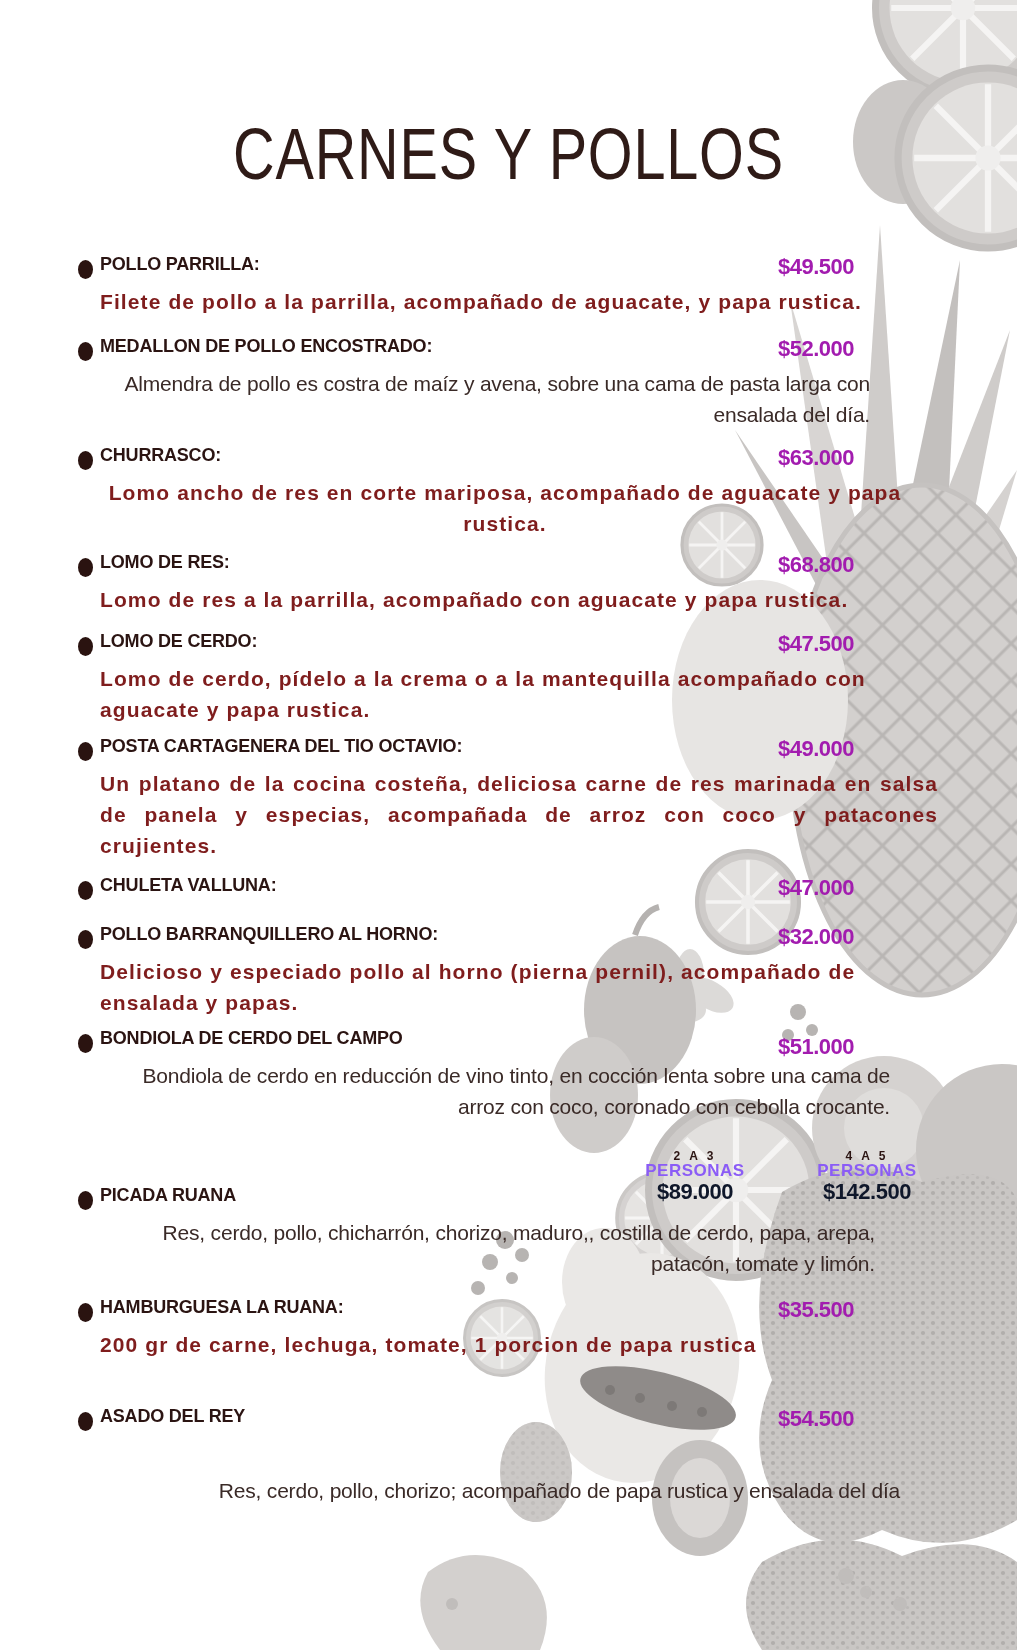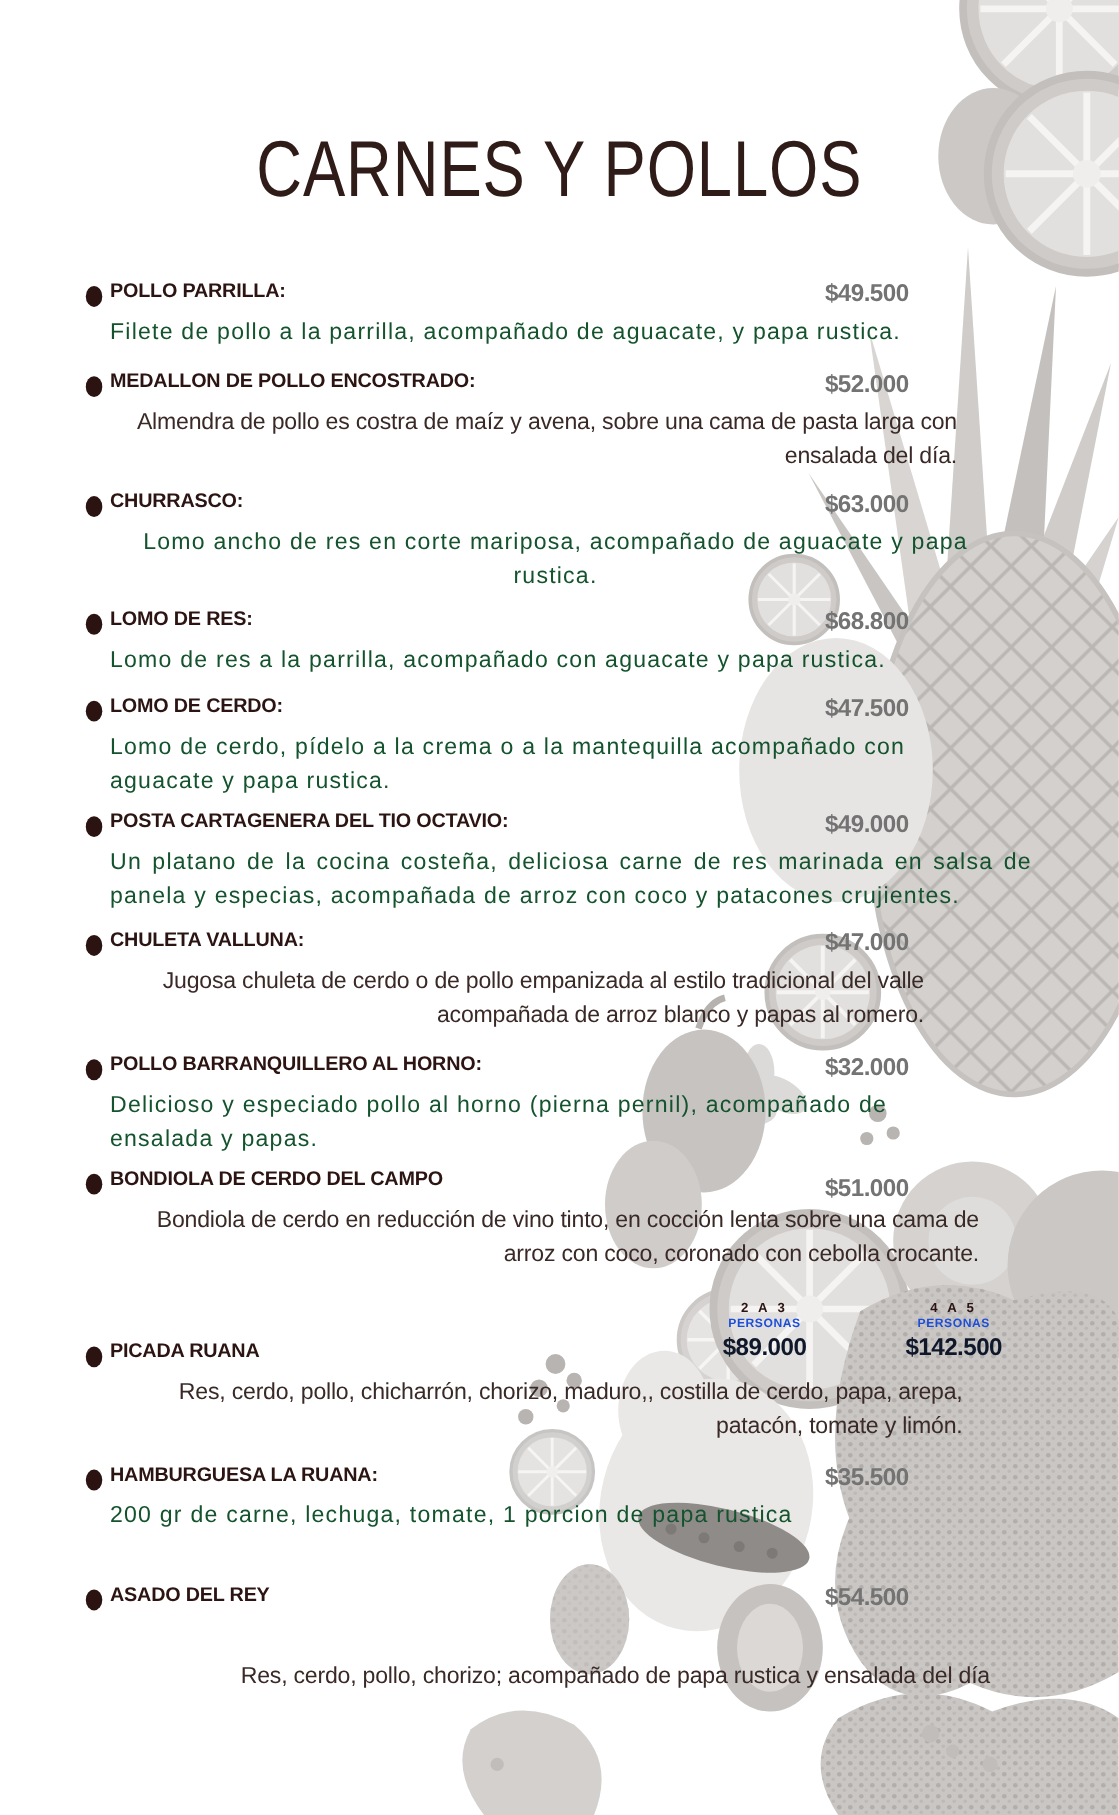--- a/index.html
+++ b/index.html
@@ -19,35 +19,35 @@
   }
   .menu{margin-left:78px;width:860px;margin-top:62px;position:relative;}
   .item{position:relative;}
   .row{position:relative;display:flex;align-items:baseline;height:30px;}
   .bullet{
     display:inline-block;width:15px;height:19px;border-radius:50%;
     background:#2a1310;margin-right:7px;align-self:center;flex:0 0 auto;
   }
   .name{font-size:18px;font-weight:bold;letter-spacing:-0.2px;color:#2b1412;white-space:nowrap;}
   .price{
-    position:absolute;right:112px;top:0;font-size:22px;font-weight:bold;
-    color:#737373;letter-spacing:-0.5px;margin-left:36px;
+    position:absolute;right:84px;top:0;font-size:22px;font-weight:bold;
+    color:#a21caf;letter-spacing:-0.5px;margin-left:36px;
   }
   .desc{
     margin:2px 0 0 22px;font-size:21px;line-height:31px;color:#3a2a27;
   }
-  .spaced{letter-spacing:1.1px;color:#14532d;}
+  .spaced{letter-spacing:1.1px;color:#7f1d1d;font-weight:bold;}
   .cond{letter-spacing:-0.2px;text-align:right;}
   .just{text-align:justify;}
   
   .pcol{position:absolute;width:150px;text-align:center;top:-36px;}
   .pcol1{left:542px;}
   .pcol2{left:714px;}
   .plabel1{font-size:12px;font-weight:bold;letter-spacing:3px;line-height:14px;color:#2b1412;}
-  .plabel2{font-size:11px;font-weight:bold;letter-spacing:0.5px;line-height:15px;color:#1d4ed8;}
+  .plabel2{font-size:17px;font-weight:bold;letter-spacing:0.5px;line-height:15px;color:#8b5cf6;}
   .pprice{font-size:22px;font-weight:bold;letter-spacing:-0.5px;line-height:28px;color:#0f172a;margin-top:0;}
 </style>
 </head>
 <body>
 
 <svg class="bg-collage" viewBox="0 0 1017 1650" xmlns="http://www.w3.org/2000/svg" aria-hidden="true">
   <defs>
     <g id="slice">
       <circle r="50" fill="#cecbc9"></circle>
       <circle r="42" fill="#e2e0de"></circle>
@@ -210,21 +210,20 @@
       </div>
       <p class="desc spaced just" style="max-width:838px;">Un platano de la cocina costeña, deliciosa carne de res marinada en salsa de panela y especias, acompañada de arroz con coco y patacones crujientes.</p>
     </div>
 
     <div class="item" style="margin-bottom:19px;">
       <div class="row">
         <span class="bullet"></span>
         <span class="name">CHULETA VALLUNA:</span>
         <span class="price">$47.000</span>
       </div>
-      <p class="desc cond" style="max-width:740px;">Jugosa chuleta de cerdo o de pollo empanizada al estilo tradicional del valle acompañada de arroz blanco y papas al romero.</p>
     </div>
 
     <div class="item" style="margin-bottom:10px;">
       <div class="row">
         <span class="bullet"></span>
         <span class="name">POLLO BARRANQUILLERO AL HORNO:</span>
         <span class="price">$32.000</span>
       </div>
       <p class="desc spaced" style="max-width:780px;">Delicioso y especiado pollo al horno (pierna pernil), acompañado de ensalada y papas.</p>
     </div>

